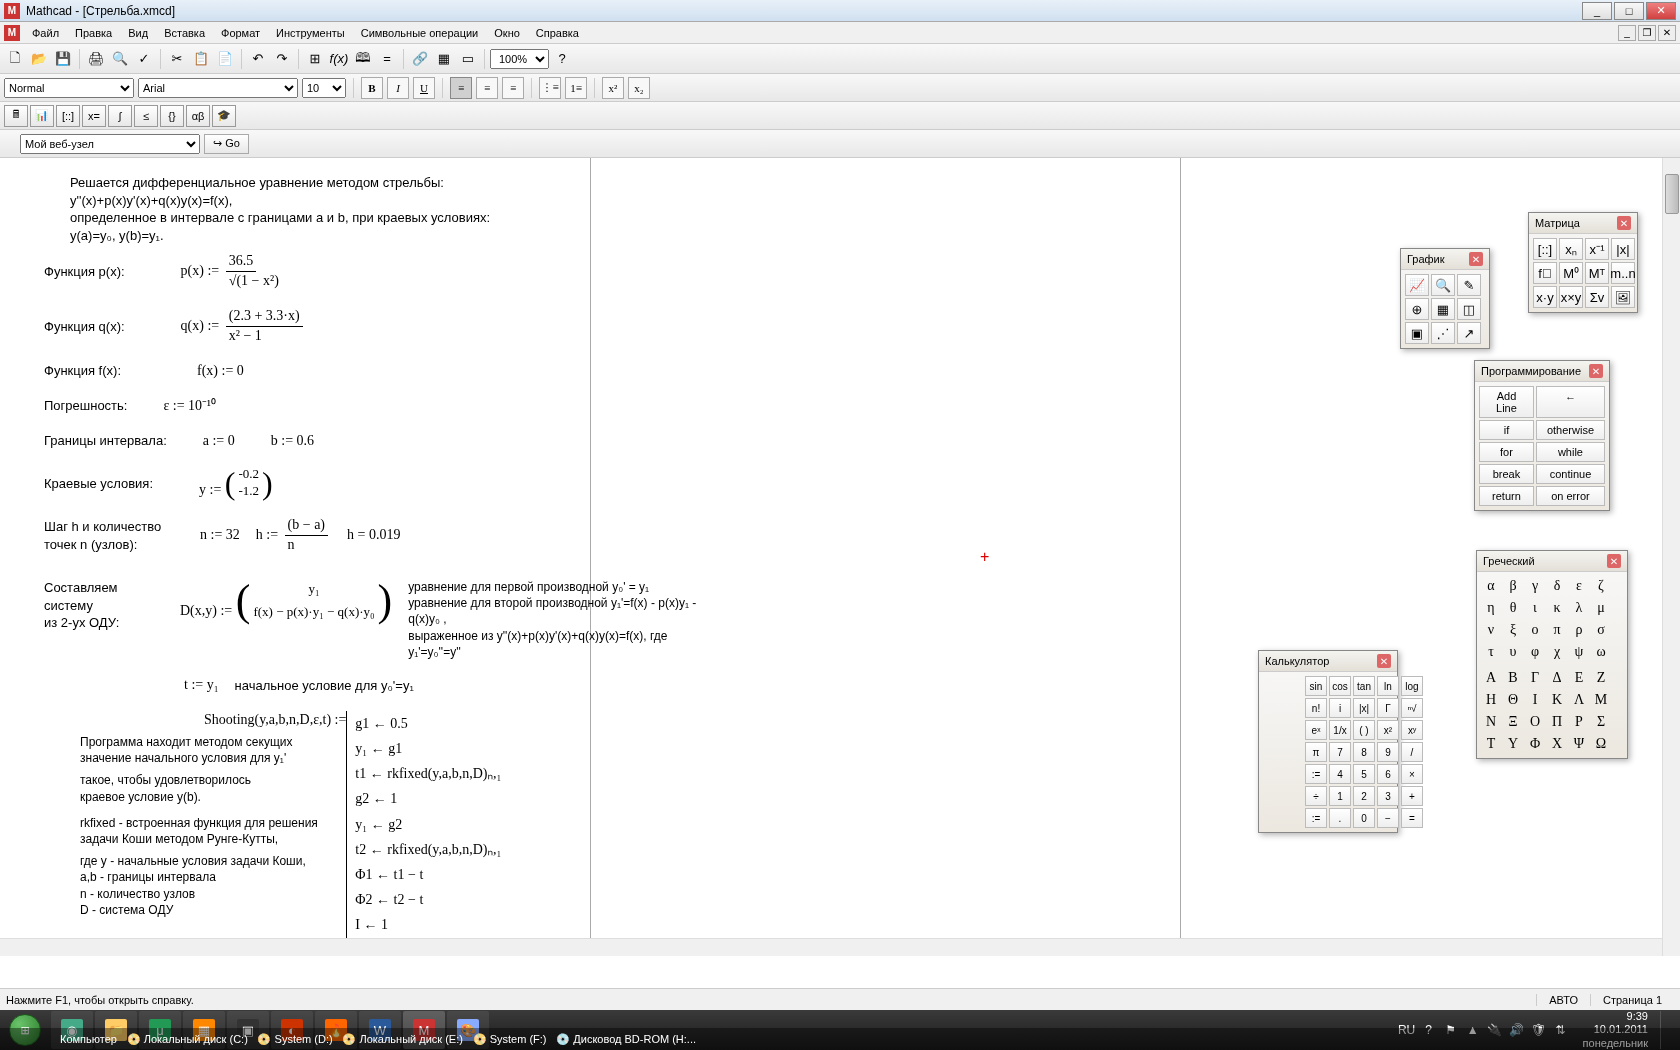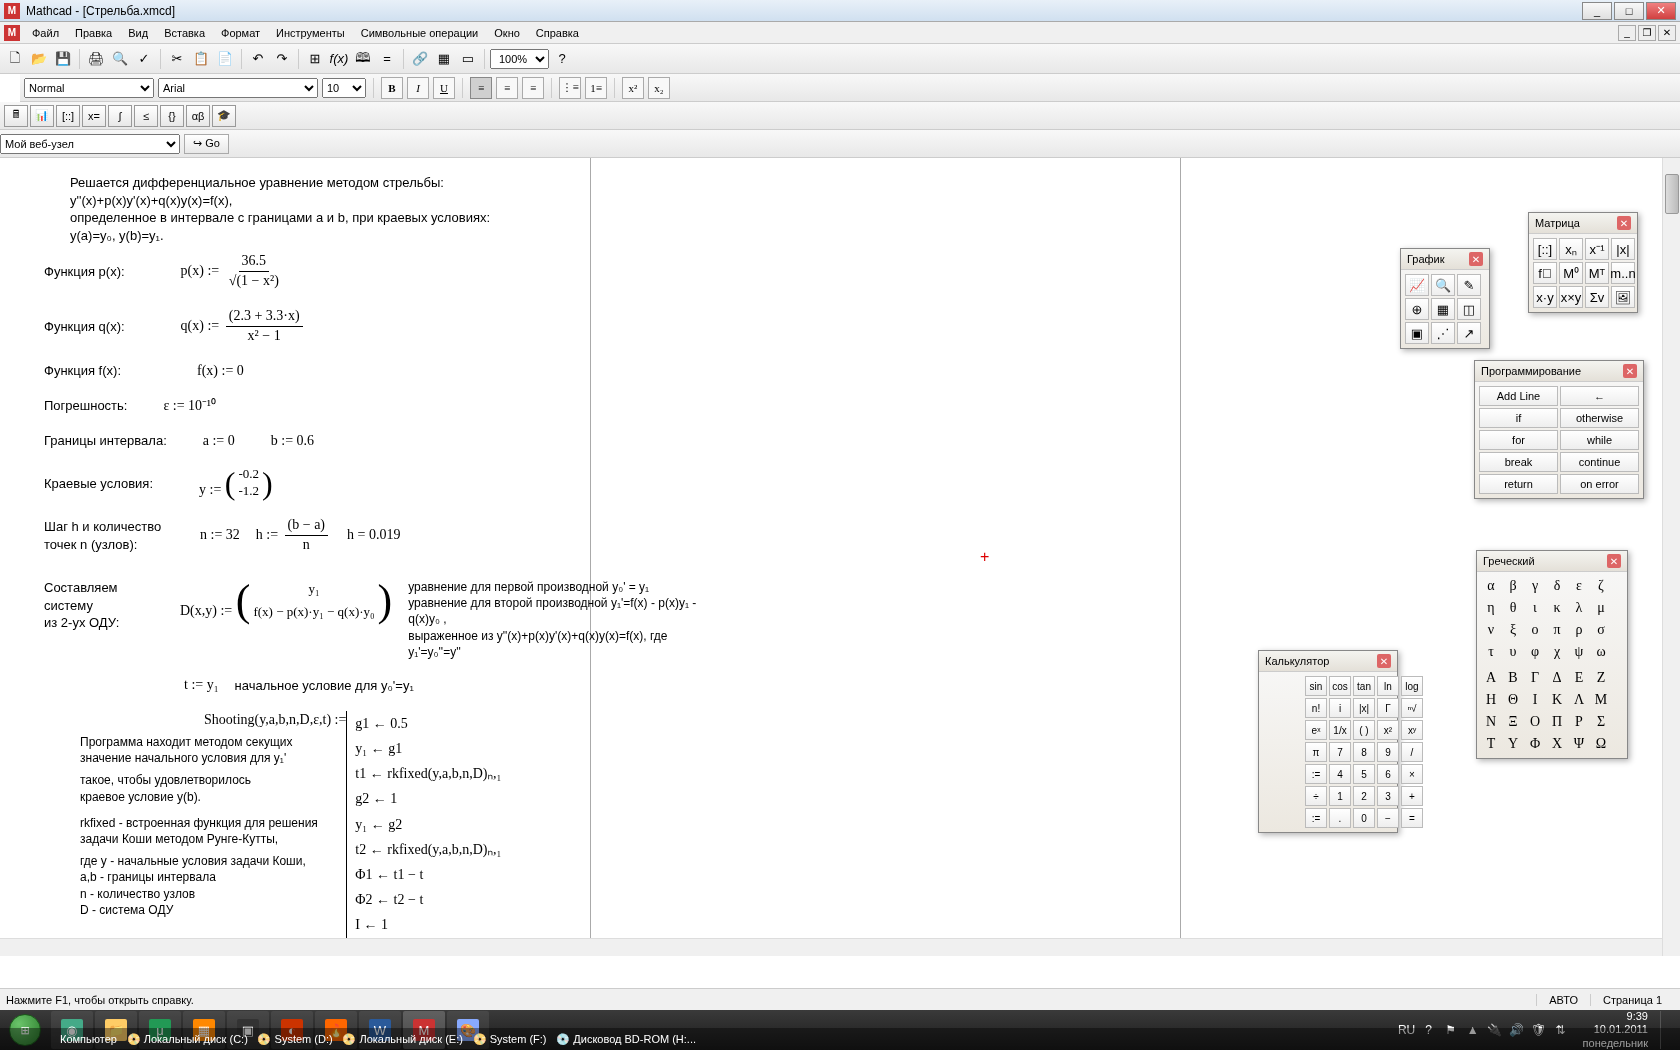--- a/index.html
+++ b/index.html
@@ -16,45 +16,45 @@
     .menu-item { padding: 2px 8px; cursor: pointer; }
     .menubar-spacer { flex: 1; }
     .inner-win-controls { display:flex; gap:2px; }
     .inner-btn { width:18px; height:16px; border:1px solid #aaa; background:#eee; font-size:10px; display:flex; align-items:center; justify-content:center; cursor:pointer; }
     
     .toolbar { height: 30px; background: linear-gradient(#f8f8f8, #e8e8e8); display: flex; align-items: center; padding: 0 4px; border-bottom: 1px solid #ccc; gap: 2px; }
     .tool-btn { width: 22px; height: 22px; border: 1px solid transparent; display: flex; align-items: center; justify-content: center; cursor: pointer; font-size: 13px; }
     .tool-sep { width: 1px; height: 20px; background: #ccc; margin: 0 3px; }
     .zoom-select { height: 20px; font-size: 11px; padding: 0 4px; }
     
-    .format-bar { height: 28px; background: linear-gradient(#f8f8f8, #e8e8e8); display: flex; align-items: center; padding: 0 4px; border-bottom: 1px solid #ccc; gap: 4px; margin-left: 20px; }
+    .format-bar { height: 28px; background: linear-gradient(#f8f8f8, #e8e8e8); display: flex; align-items: center; padding: 0 4px; border-bottom: 1px solid #ccc; gap: 4px; }
     .fmt-select { height: 20px; font-size: 11px; }
     .fmt-btn { width: 22px; height: 22px; border: 1px solid #aaa; background: #f8f8f8; display: flex; align-items: center; justify-content: center; cursor: pointer; font-family: Times, serif; }
     .fmt-btn.pressed { background: #d0d0d0; border-color: #888; }
     
     .math-toolbar { height: 28px; background: linear-gradient(#f8f8f8, #e8e8e8); display: flex; align-items: center; padding: 0 4px; border-bottom: 1px solid #ccc; gap: 2px; }
     .math-btn { width: 24px; height: 22px; border: 1px solid #999; background: linear-gradient(#fff,#e8e8e8); display: flex; align-items: center; justify-content: center; cursor: pointer; font-size: 11px; }
     
-    .nav-bar { height: 28px; background: linear-gradient(#f8f8f8, #e8e8e8); display: flex; align-items: center; padding: 0 0; border-bottom: 1px solid #ccc; gap: 4px; }
+    .nav-bar { height: 28px; background: linear-gradient(#f8f8f8, #e8e8e8); display: flex; align-items: center; padding: 0 20px; border-bottom: 1px solid #ccc; gap: 4px; }
     .nav-select { height: 20px; font-size: 11px; width: 180px; }
     .go-btn { height: 20px; padding: 0 8px; border: 1px solid #aaa; background: linear-gradient(#fff,#e8e8e8); cursor: pointer; font-size: 11px; }
     
     .workspace { position: relative; height: 798px; background: #fff; overflow: hidden; }
     .vscroll { position:absolute; right:0; top:0; width:18px; height:100%; background:#f0f0f0; border-left:1px solid #ddd; }
     .vscroll-thumb { position:absolute; top:16px; left:2px; width:14px; height:40px; background:linear-gradient(90deg,#ddd,#bbb); border:1px solid #999; border-radius:2px; }
     .hscroll { position:absolute; left:0; bottom:0; height:18px; width:calc(100% - 18px); background:#f0f0f0; border-top:1px solid #ddd; }
     .page-area { position:absolute; left:0; top:0; width:calc(100% - 18px); height:calc(100% - 18px); overflow:hidden; }
     .page-sep { position:absolute; left:590px; top:0; width:1px; height:100%; background:#aaa; }
     .page-sep2 { position:absolute; left:1180px; top:0; width:1px; height:100%; background:#aaa; }
     
     .doc-content { position:absolute; left:44px; top:16px; font-family:Arial,sans-serif; font-size:13px; color:#000; line-height:1.35; }
     .lbl { display:block; }
     .indent1 { margin-left:26px; }
     .math { font-family:Times,serif; font-size:14px; }
-    .frac { display:inline-flex; flex-direction:column; align-items:center; vertical-align:middle; margin:0 3px; }
+    .frac { display:inline-flex; flex-direction:column; align-items:flex-start; vertical-align:middle; margin:0 3px; }
     .frac .num { border-bottom:1px solid #000; padding:0 3px; }
     .frac .den { padding:0 3px; }
     .paren { display:inline-flex; align-items:center; }
     .paren-l, .paren-r { font-size:32px; line-height:1; font-family:Times,serif; }
     .vec-col { display:inline-flex; flex-direction:column; align-items:center; line-height:1.3; margin:0 3px; font-size:13px; }
     .row { display:flex; align-items:center; gap:16px; margin:16px 0; }
     .prog-block { border-left:1px solid #000; padding-left:8px; }
     .cursor-mark { position:absolute; left:980px; top:390px; color:#d00; font-size:16px; }
     
     .palette { position:absolute; background: linear-gradient(#f8f8f8,#ece8e0); border:1px solid #888; box-shadow: 2px 2px 6px rgba(0,0,0,0.3); }
@@ -370,21 +370,21 @@
         <div class="pal-btn">Mᵀ</div>
         <div class="pal-btn">m..n</div>
     <div class="pal-btn">x·y</div>
         <div class="pal-btn">x×y</div>
         <div class="pal-btn">Σv</div>
         <div class="pal-btn">🖼</div>
   </div>
     </div>
 </div>
 
-<div class="palette" style="left:1474px; top:360px; width:170px">
+<div class="palette" style="left:1474px; top:360px; width:136px">
   <div class="palette-title">
       <span>Программирование</span>
       <span class="palette-close">✕</span>
     </div>
   <div class="palette-body">
       <div class="prog-grid" id="prog-grid">
         <div class="prog-btn">Add Line</div>
         <div class="prog-btn">←</div>
         <div class="prog-btn">if</div>
         <div class="prog-btn">otherwise</div>

